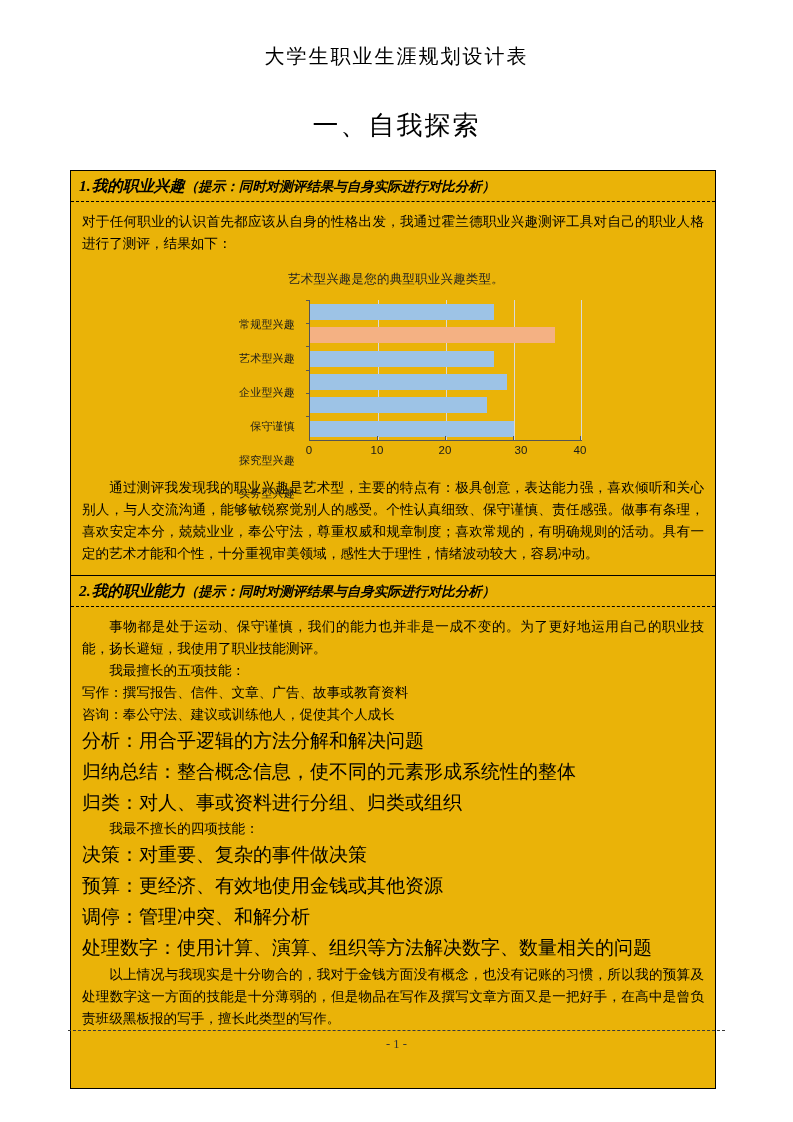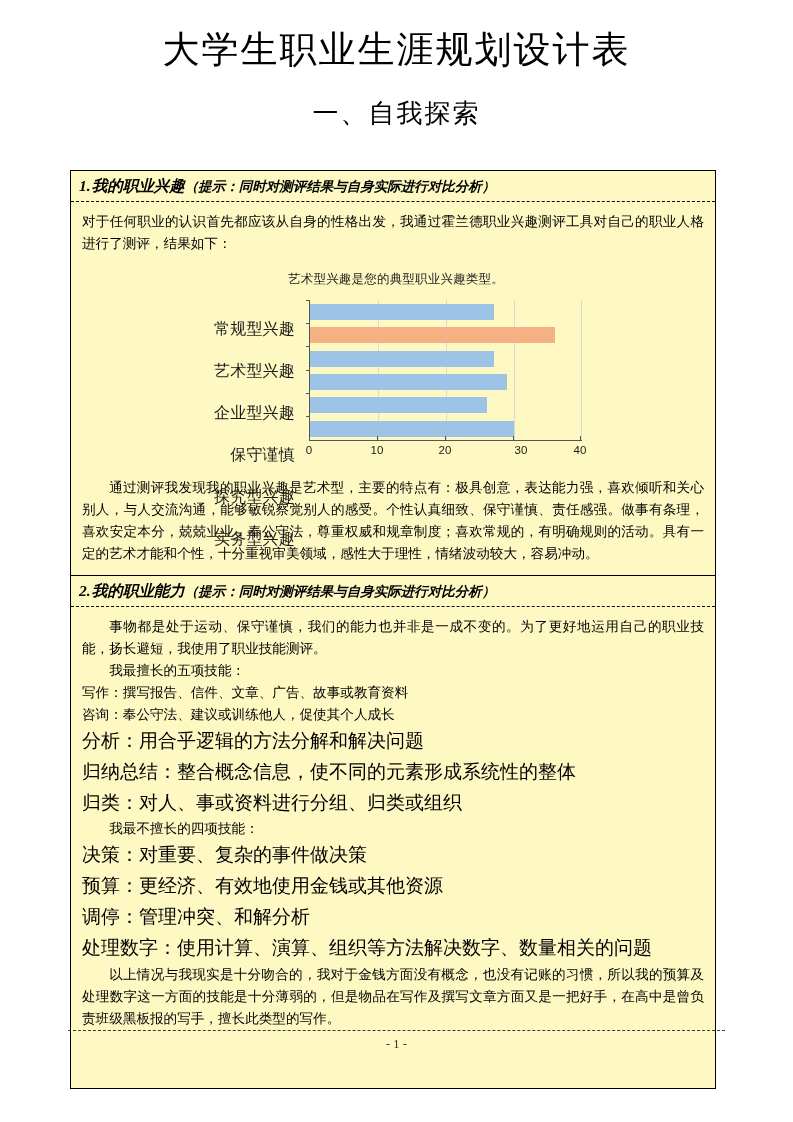--- a/index.html
+++ b/index.html
@@ -19,24 +19,24 @@
   .page {
     position: absolute;
     left: 0; top: 0;
     width: 793px;
     height: 1122px;
   }
 
   
   .doc-title {
     text-align: center;
-    font-size: 37px;
+    font-size: 20px;
     line-height: 1.2;
     letter-spacing: 2px;
-    margin: 0;
+    margin: 16px;
     padding-top: 28px;
     font-weight: 400;
     font-family: "Liberation Serif", "DejaVu Serif", serif;
   }
   .section-title {
     text-align: center;
     font-size: 26px;
     line-height: 1.2;
     letter-spacing: 2px;
     margin: 0;
@@ -47,21 +47,21 @@
   }
 
   
   .tbl {
     position: absolute;
     left: 70px;
     top: 170px;
     width: 646px;
     border: 1px solid #000;
     box-sizing: border-box;
-    background: #fef9c3;
+    background: #eab308;
   }
   .row-header {
     border-bottom: 1px dashed #000;
     padding: 5px 6px 4px 8px;
     font-size: 15.5px;
     white-space: nowrap;
     font-style: italic;
     font-weight: bold;
     font-family: "Liberation Serif", "DejaVu Serif", serif;
     letter-spacing: 0px;
@@ -111,21 +111,21 @@
     width: 104px;
     height: 140px;
     display: flex;
     flex-direction: column;
   }
   .cat-label {
     flex: 1 1 0;
     display: flex;
     align-items: center;
     justify-content: flex-end;
-    font-size: 16px;
+    font-size: 11px;
     font-family: "Liberation Sans", "DejaVu Sans", sans-serif;
     color: #1a1a1a;
     padding-right: 7px;
     white-space: nowrap;
     letter-spacing: 0.2px;
     margin-top: 16px;
   }
   .plot {
     position: absolute;
     left: 111px;

